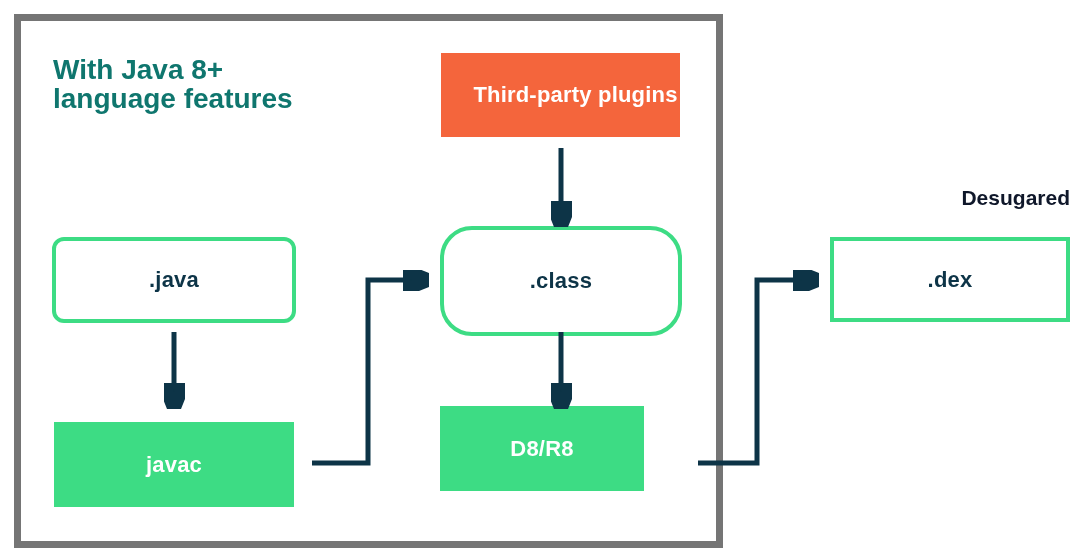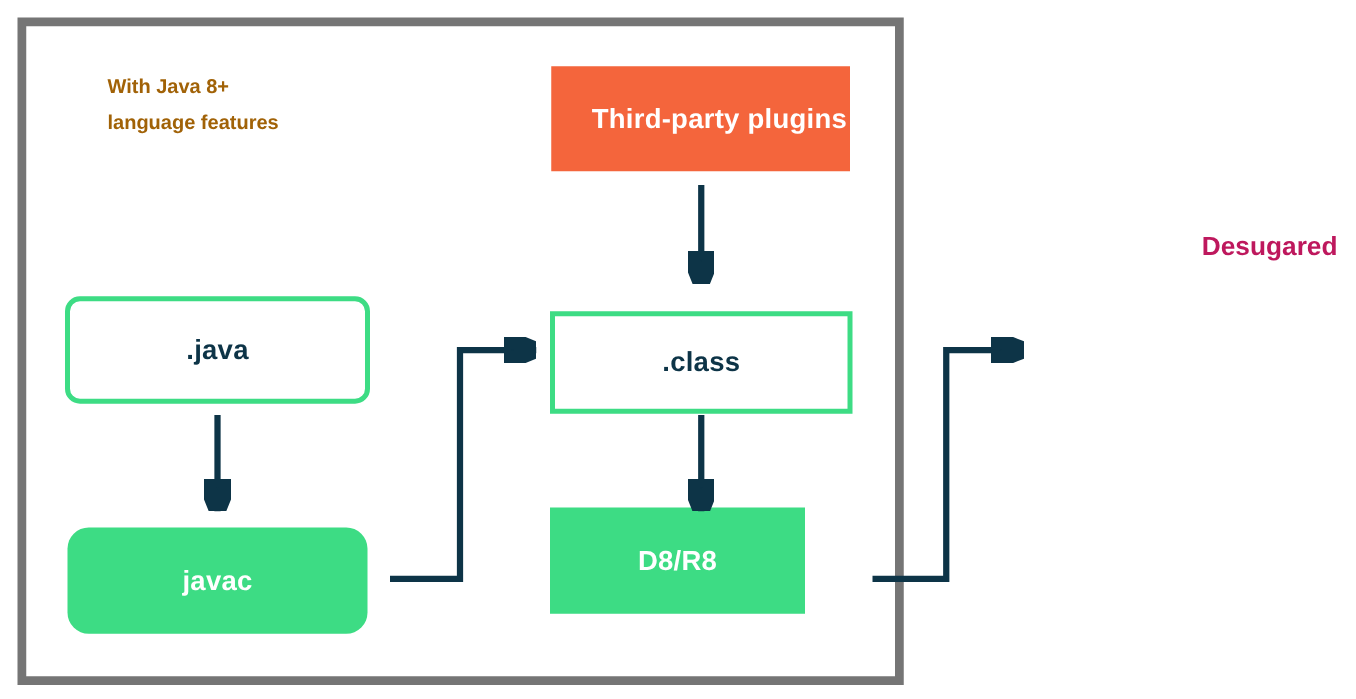--- a/index.html
+++ b/index.html
@@ -17,35 +17,34 @@
     left: 14px; top: 14px;
     width: 709px; height: 534px;
     border: 7px solid #757575;
     box-sizing: border-box;
     background: transparent;
   }
   .group-label {
     position: absolute;
     left: 53px; top: 55px;
     width: 320px;
-    font-size: 16px;
+    font-size: 28px;
     line-height: 29px;
     font-weight: bold;
-    color: #a16207;
+    color: #0f766e;
     white-space: pre-line;
-    margin-left: 33px;
   }
   .desugared-label {
     position: absolute;
     left: 830px; top: 186px;
     width: 240px;
     text-align: right;
     font-size: 21px;
     font-weight: bold;
-    color: #be185d;
+    color: #0f172a;
   }
   .node {
     position: absolute;
     display: flex;
     align-items: center;
     justify-content: center;
     box-sizing: border-box;
     font-size: 22px;
     font-weight: bold;
     letter-spacing: 0.2px;
@@ -59,23 +58,23 @@
     background: #3DDC84;
     color: #ffffff;
   }
   .node.fill-orange {
     background: #F4653C;
     color: #ffffff;
     padding-left: 30px;
   }
   .pos-plugins { left: 441px; top: 53px;  width: 239px; height: 84px; }
   .pos-java    { left: 52px;  top: 237px; width: 244px; height: 86px; border-radius: 12px; }
-  .pos-class   { left: 440px; top: 249px; width: 242px; height: 82px; }
+  .pos-class   { left: 440px; top: 226px; width: 242px; height: 110px; border-radius: 32px; }
   .pos-dex     { left: 830px; top: 237px; width: 240px; height: 85px; }
-  .pos-javac   { left: 54px;  top: 422px; width: 240px; height: 85px; border-radius: 17px; }
+  .pos-javac   { left: 54px;  top: 422px; width: 240px; height: 85px; }
   .pos-d8r8    { left: 440px; top: 406px; width: 204px; height: 85px; }
   .arrows {
     position: absolute;
     left: 0; top: 0;
     width: 1085px; height: 559px;
     pointer-events: none;
   }
   .arrows path {
     fill: none;
     stroke: #0D3447;
@@ -92,20 +91,21 @@
 
   <div class="group-label">With Java 8+
 language features</div>
 
   <div class="node fill-orange pos-plugins">Third-party plugins</div>
 
   <div class="node outline pos-java">.java</div>
 
   <div class="node outline pos-class">.class</div>
 
+  <div class="node outline pos-dex">.dex</div>
 
   <div class="node fill-green pos-javac">javac</div>
 
   <div class="node fill-green pos-d8r8">D8/R8</div>
 
   <div class="desugared-label">Desugared</div>
 
   <svg class="arrows" viewBox="0 0 1085 559" xmlns="http://www.w3.org/2000/svg">
     <defs>
       <marker id="ah" viewBox="0 0 10 8" refX="10" refY="4" markerWidth="5.2" markerHeight="4.2" markerUnits="strokeWidth" orient="auto">

